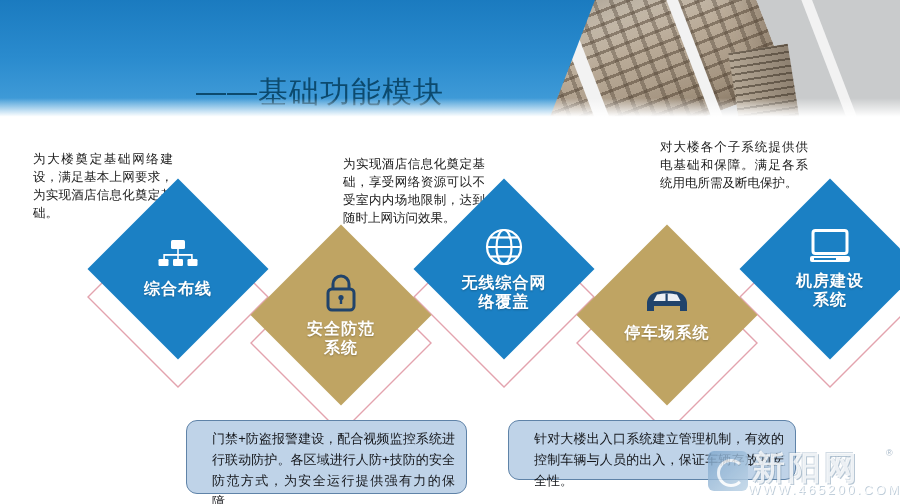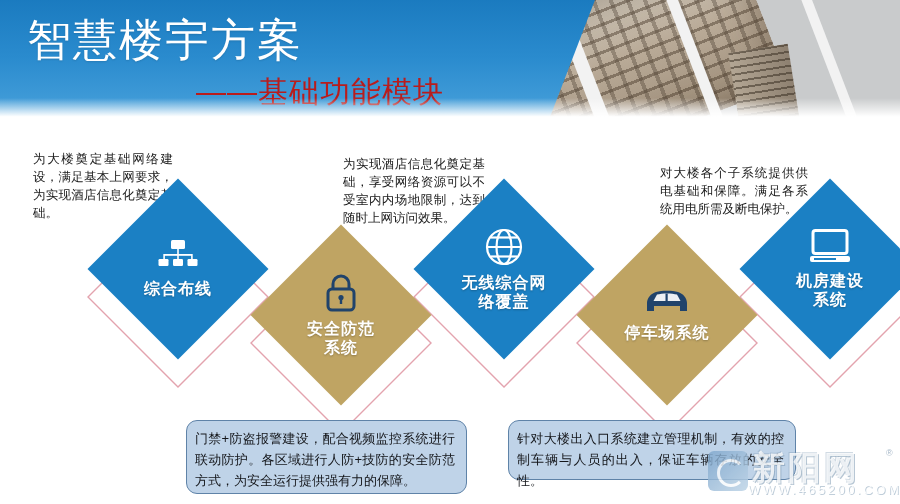--- a/index.html
+++ b/index.html
@@ -92,21 +92,21 @@
     color: #ffffff;
     font-size: 44px;
     font-weight: 400;
     letter-spacing: 2px;
     white-space: nowrap;
     text-shadow: 0 1px 2px rgba(0,0,0,.12);
   }
   .title-sub {
     position: absolute;
     left: 196px; top: 72px;
-    color: #b91c1c;
+    color: #0c4a6e;
     font-size: 30px;
     font-weight: 400;
     letter-spacing: 1px;
     white-space: nowrap;
   }
 
   
   .outline-layer {
     position: absolute;
     left: 0; top: 118px;
@@ -158,32 +158,32 @@
   
   .top-note {
     position: absolute;
     color: #1a1a1a;
     font-size: 12.5px;
     line-height: 1.45;
     text-align: justify;
   }
   #note1 { left: 33px; top: 150px; width: 140px; }
   #note2 { left: 343px; top: 155px; width: 142px; }
-  #note3 { left: 660px; top: 164px; width: 148px; }
+  #note3 { left: 660px; top: 138px; width: 148px; }
 
   
   .callout {
     position: absolute;
     background: #bfd3e8;
     border: 1px solid #5f83a8;
     border-radius: 11px;
     color: #14161a;
     font-size: 13px;
     line-height: 1.62;
-    padding: 7px 11px 8px 8px;
+    padding: 7px 11px 8px 25px;
     box-sizing: border-box;
     text-align: justify;
   }
   .callout .first { text-indent: 24px; }
   #call1 { left: 186px; top: 420px; width: 281px; height: 74px; }
   #call2 { left: 508px; top: 420px; width: 288px; height: 60px; }
 
   
   .watermark {
     position: absolute;
@@ -240,21 +240,20 @@
 <body>
 
 <div class="header">
   <div class="header-photo"></div>
   <div class="header-photo2"></div>
   <div class="hdr-stripe s1"></div>
   <div class="hdr-stripe s2"></div>
   <div class="hdr-stripe s3"></div>
   <div class="header-blue"></div>
   <div class="title-wrap">
-    <div class="title-main">智慧楼宇方案</div>
     <div class="title-sub">——基础功能模块</div>
   </div>
   <div class="header-fade"></div>
 </div>
 
 <div class="outline-layer">
   <svg width="900" height="386" viewBox="0 0 900 386" xmlns="http://www.w3.org/2000/svg">
     <g fill="none" stroke="#e3a3ae" stroke-width="1.4">
       <polygon points="178,89 268,179 178,269 88,179"></polygon>
       <polygon points="341,135 431,225 341,315 251,225"></polygon>

